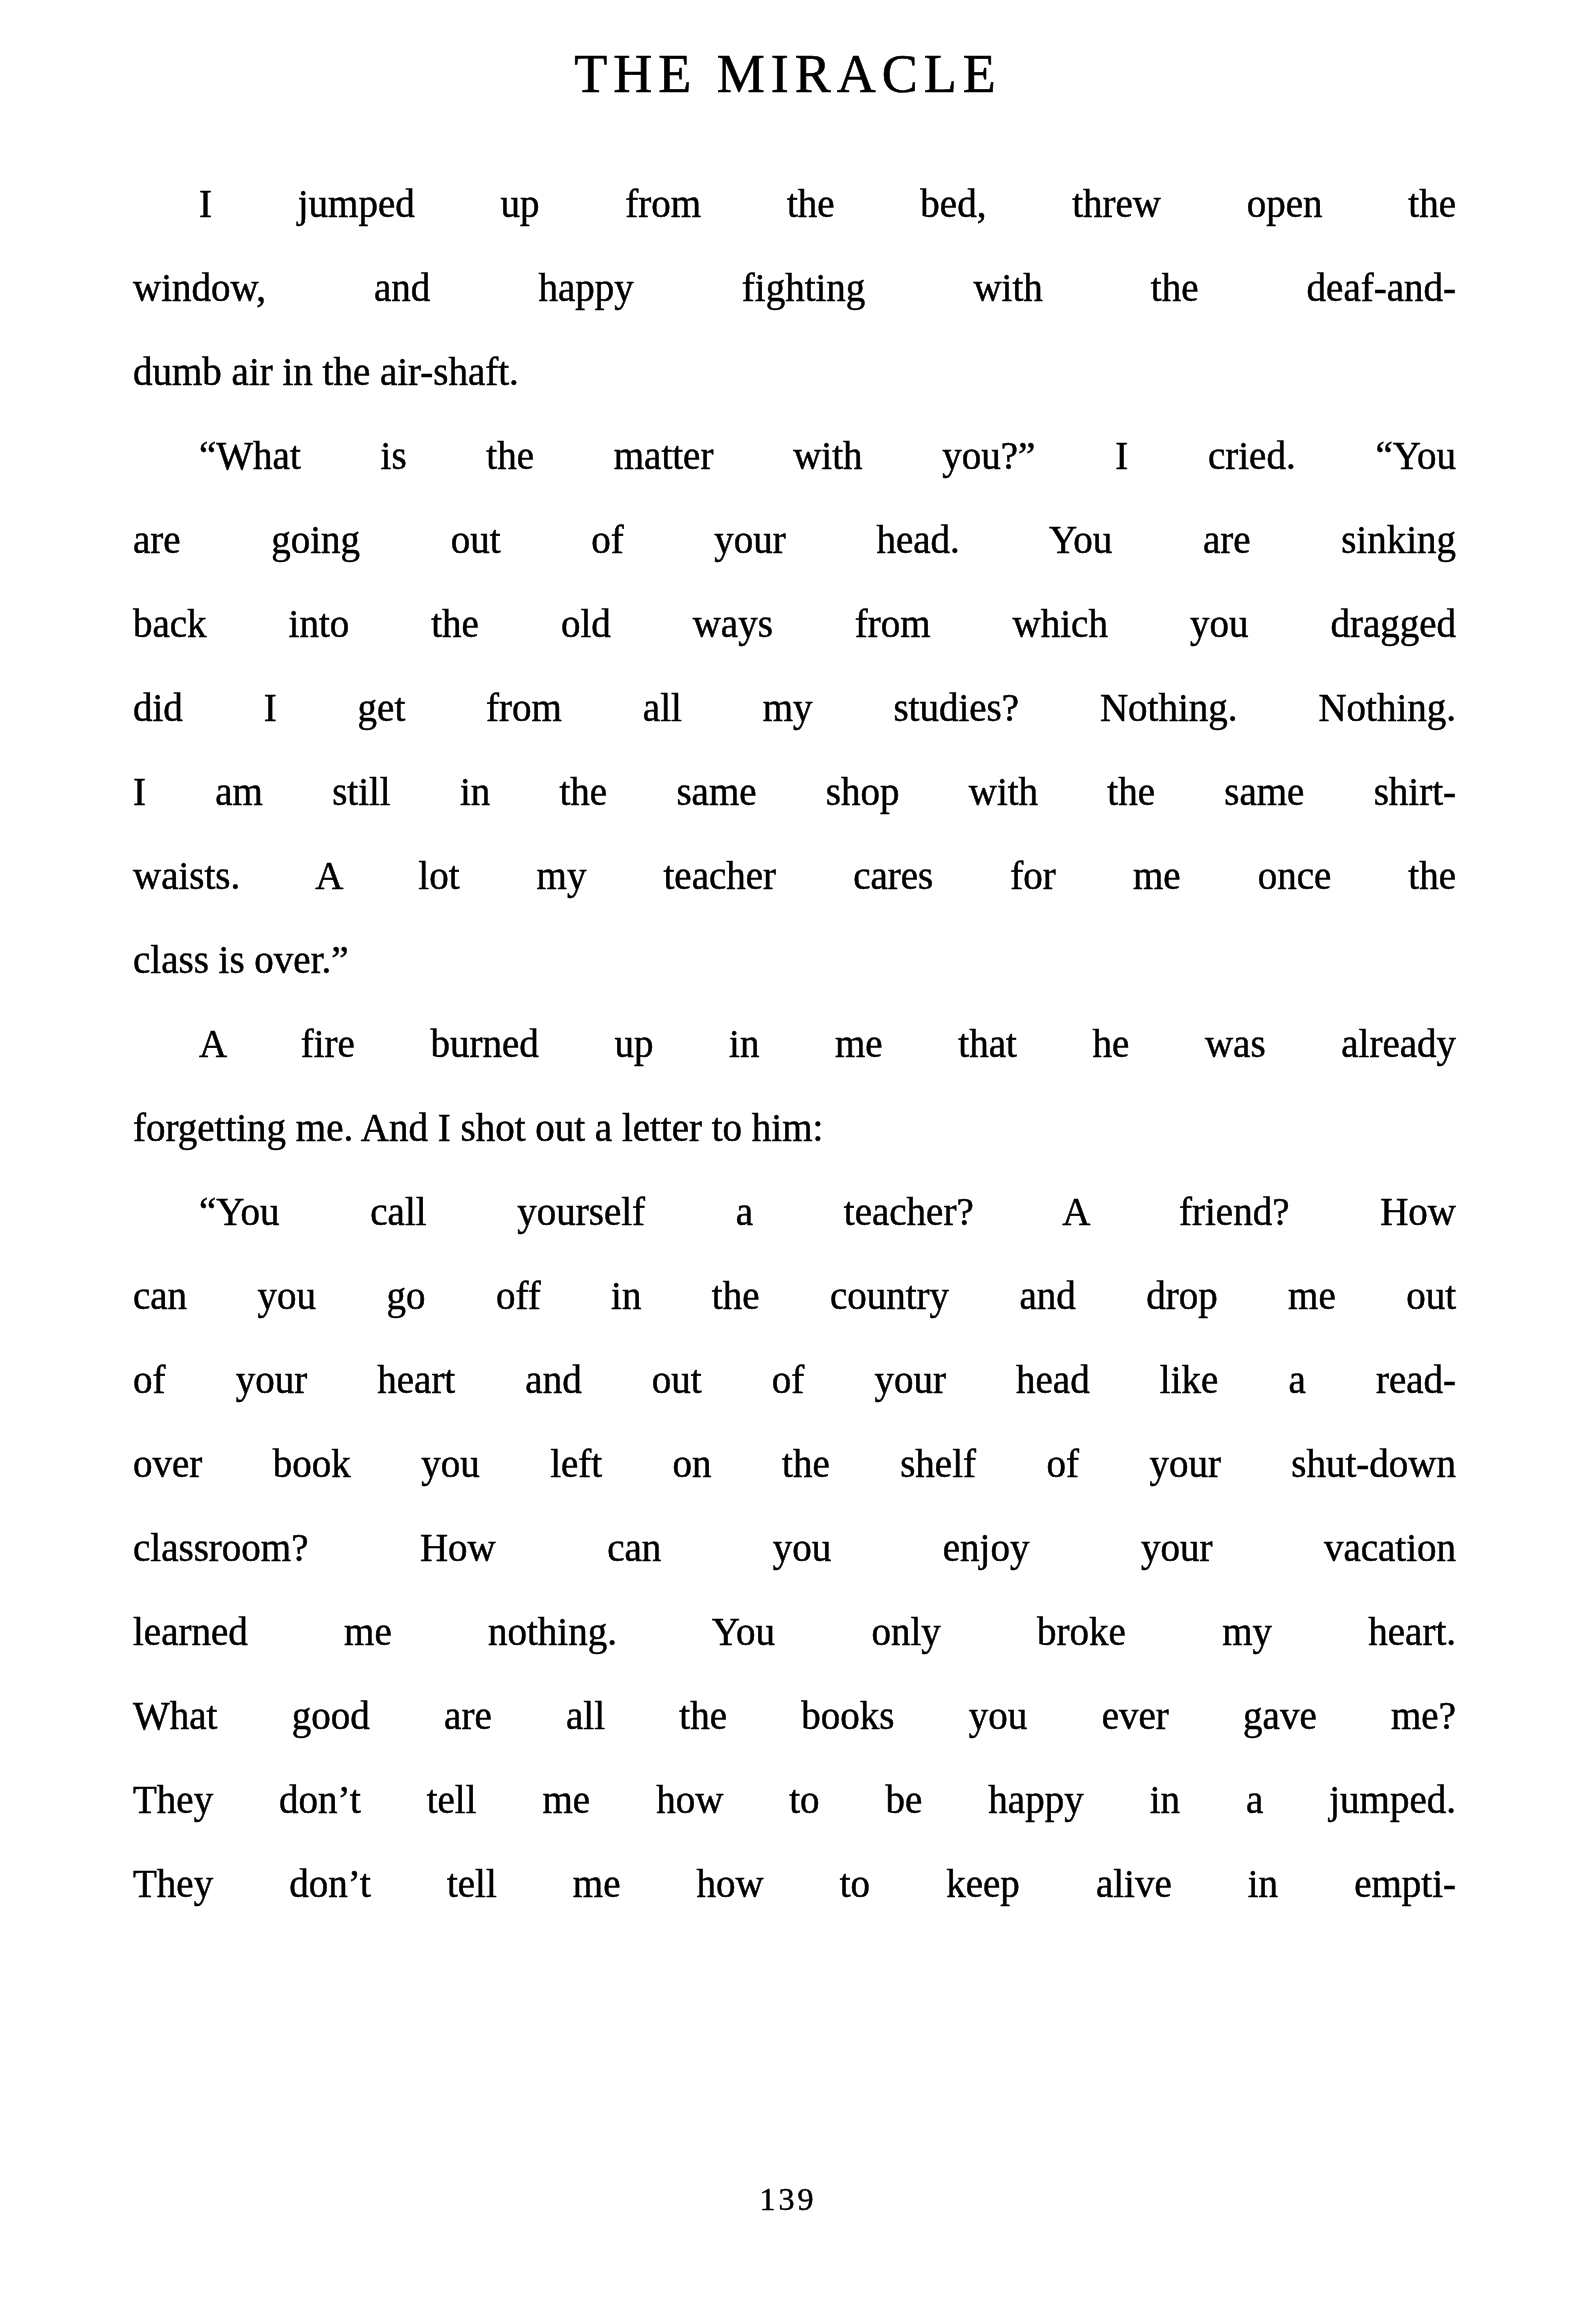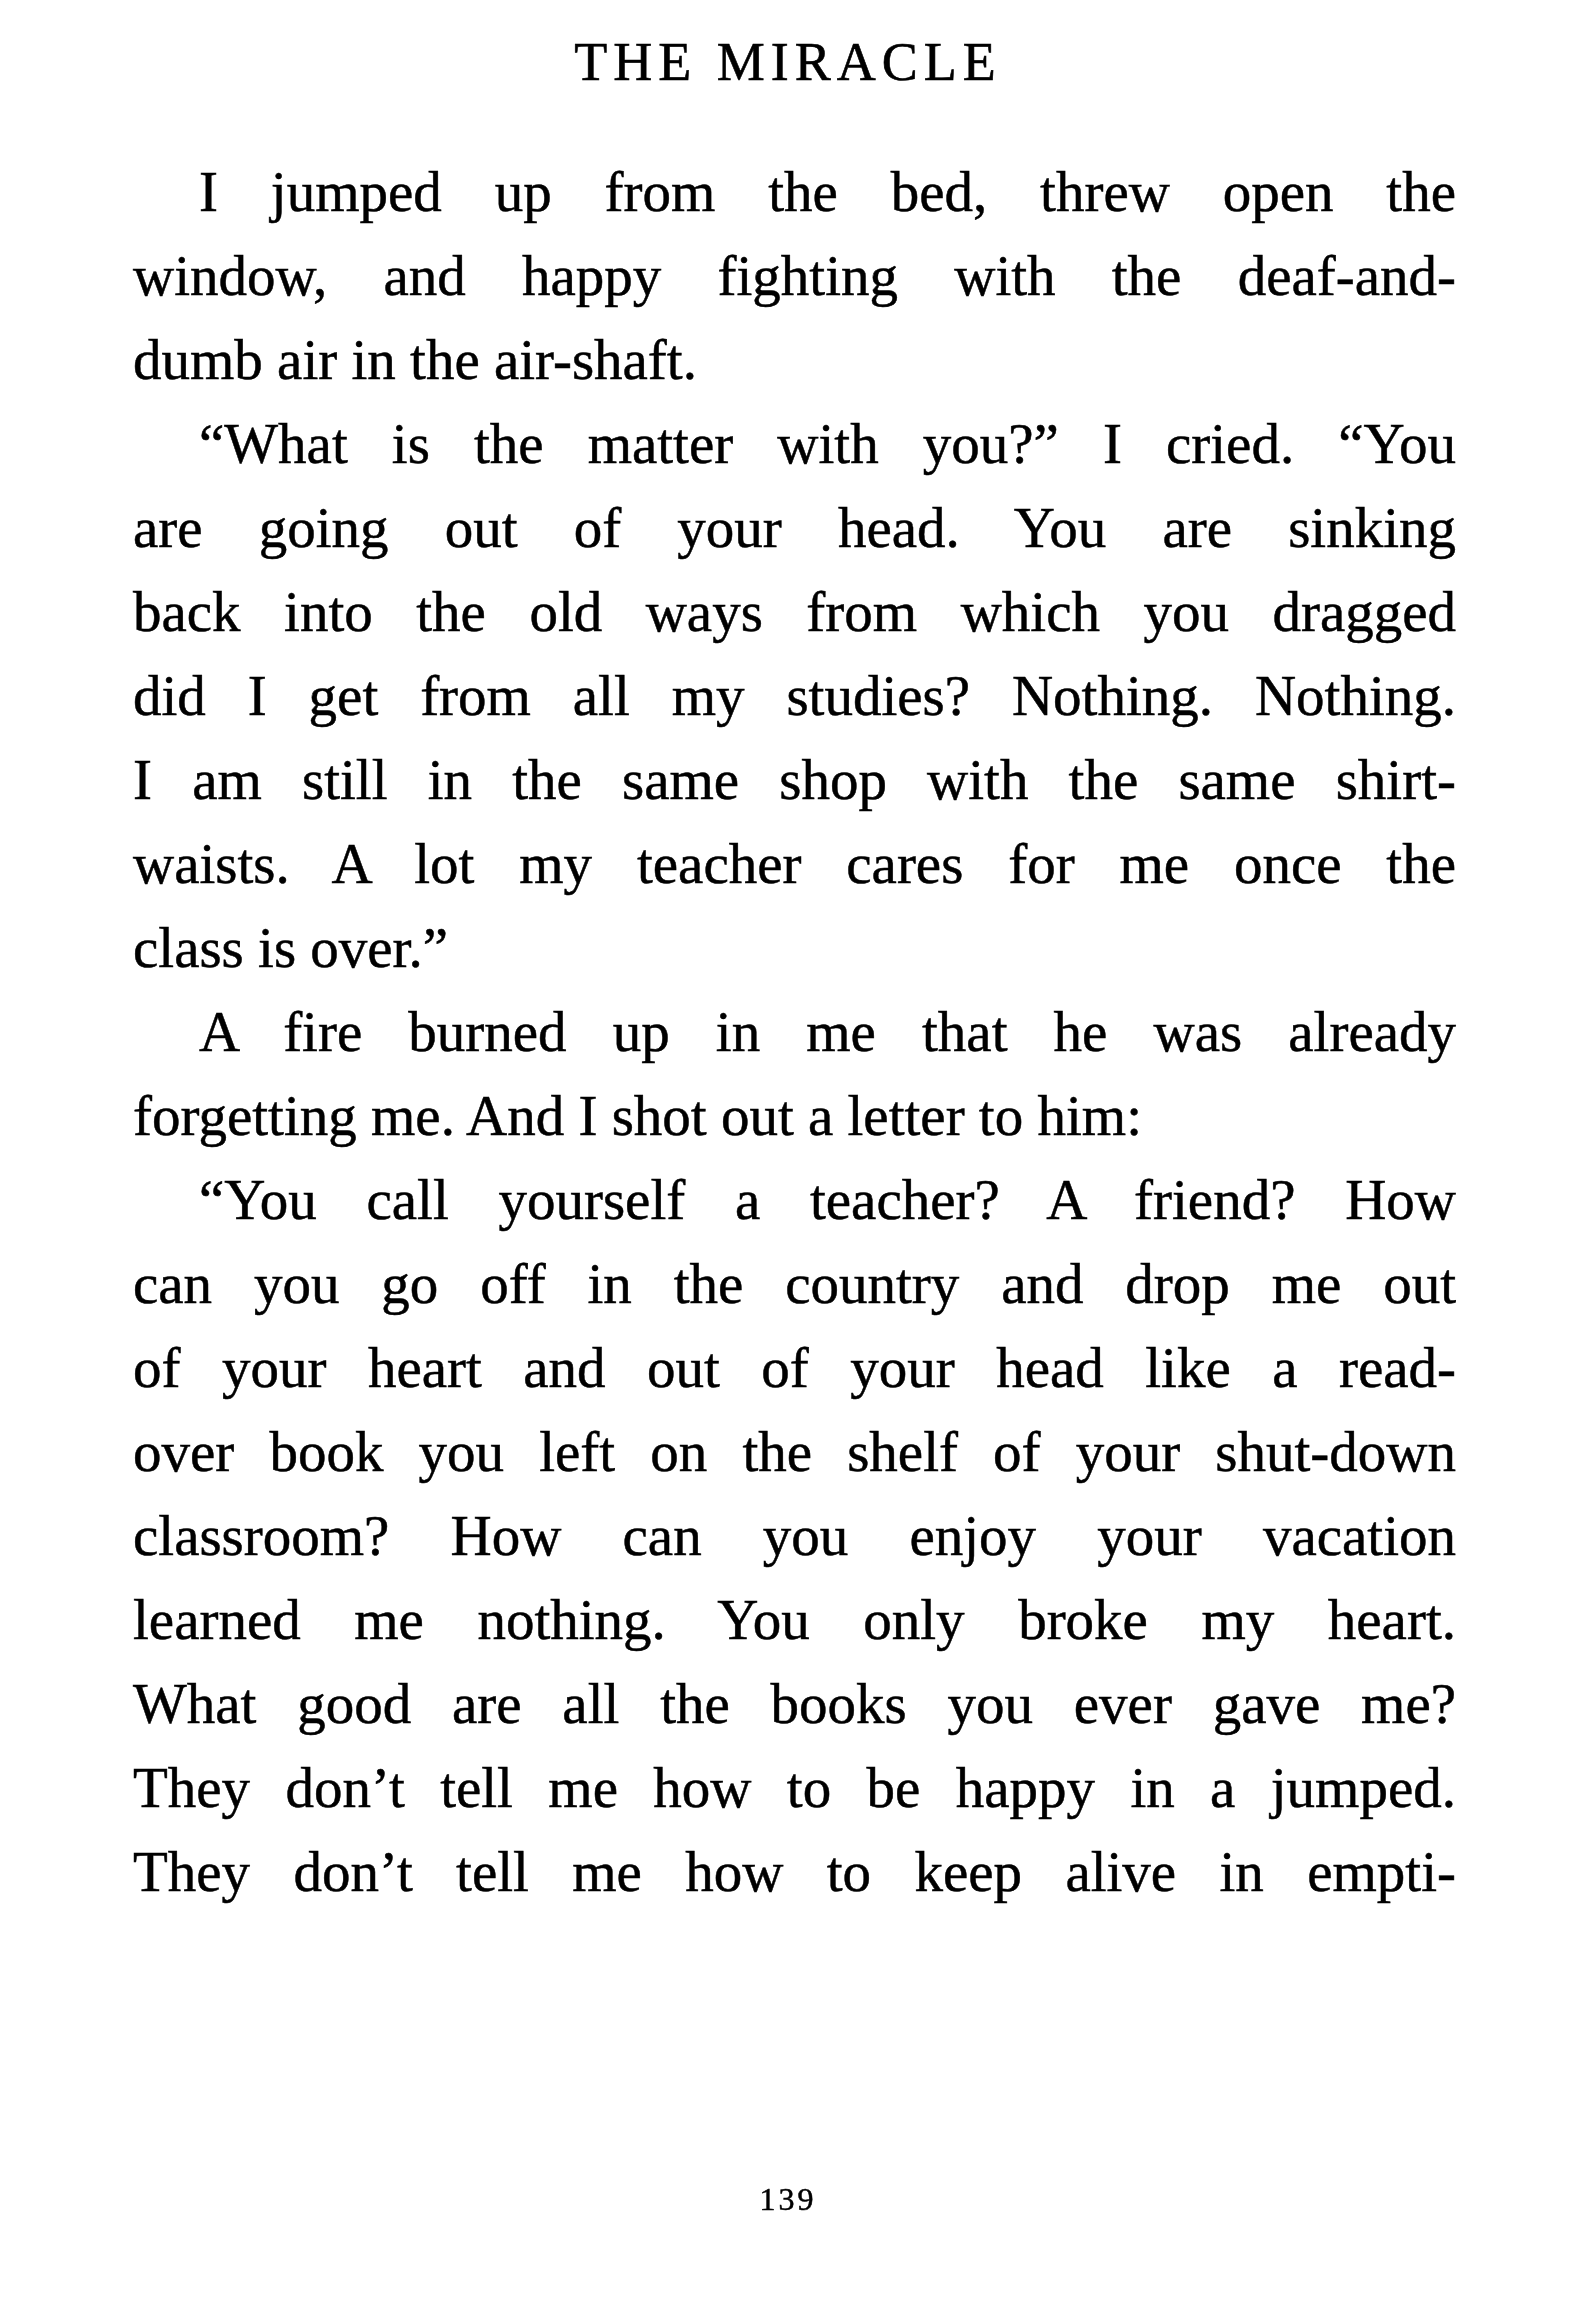--- a/index.html
+++ b/index.html
@@ -11,31 +11,31 @@
     position: relative;
     width: 1576px;
     height: 2313px;
     background: #ffffff;
     color: #000000;
     font-family: "Liberation Serif", "DejaVu Serif", serif;
     overflow: hidden;
   }
   .chapter-title {
     margin: 0;
-    padding-top: 30px;
+    padding-top: 42px;
     text-align: center;
     font-size: 54px;
     font-weight: normal;
     letter-spacing: 6px;
     line-height: 64px;
     -webkit-text-stroke: 0.6px #000;
   }
   .body-text {
     margin: 56px 120px 0 133px;
-    font-size: 57px;
+    font-size: 39px;
     line-height: 84px;
     -webkit-text-stroke: 0.5px #000;
   }
   .line {
     height: 84px;
     text-align: justify;
     text-align-last: justify;
     white-space: nowrap;
   }
   .line.indent {

